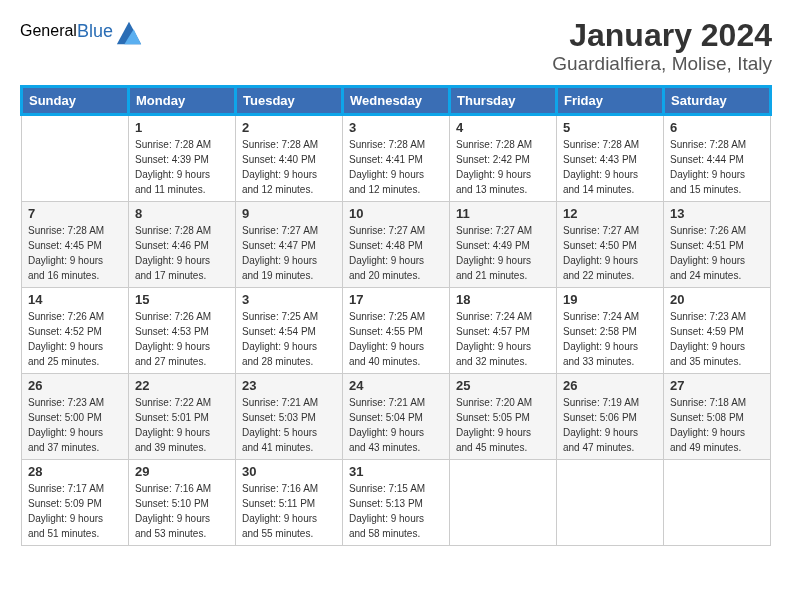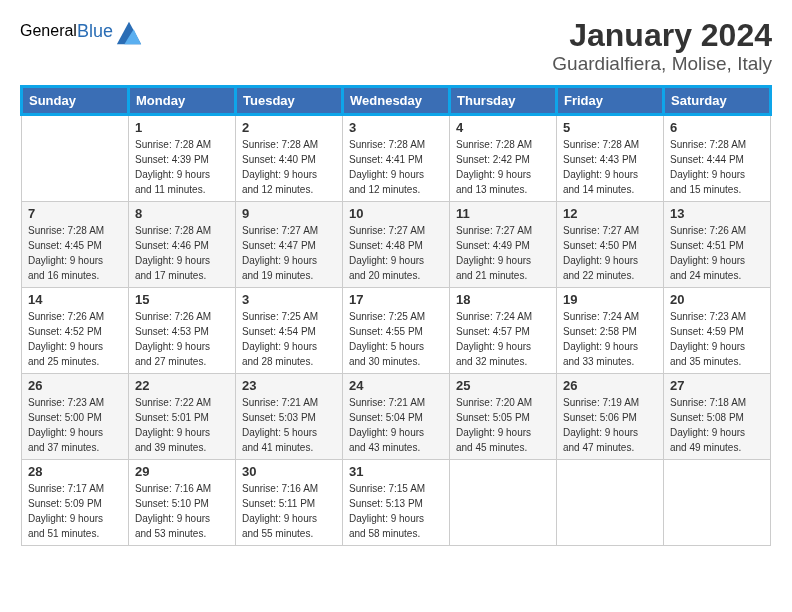--- a/index.html
+++ b/index.html
@@ -261,21 +261,21 @@
             <span>Sunrise: 7:25 AM</span><br>
             <span>Sunset: 4:54 PM</span><br>
             <span>Daylight: 9 hours and 28 minutes.</span>
           </div>
         </td>
           <td>
           <span class="day-number">17</span>
           <div class="day-info">
             <span>Sunrise: 7:25 AM</span><br>
             <span>Sunset: 4:55 PM</span><br>
-            <span>Daylight: 5 hours and 30 minutes.</span>
+            <span>Daylight: 9 hours and 40 minutes.</span>
           </div>
         </td>
           <td>
           <span class="day-number">18</span>
           <div class="day-info">
             <span>Sunrise: 7:24 AM</span><br>
             <span>Sunset: 4:57 PM</span><br>
             <span>Daylight: 9 hours and 32 minutes.</span>
           </div>
         </td>

